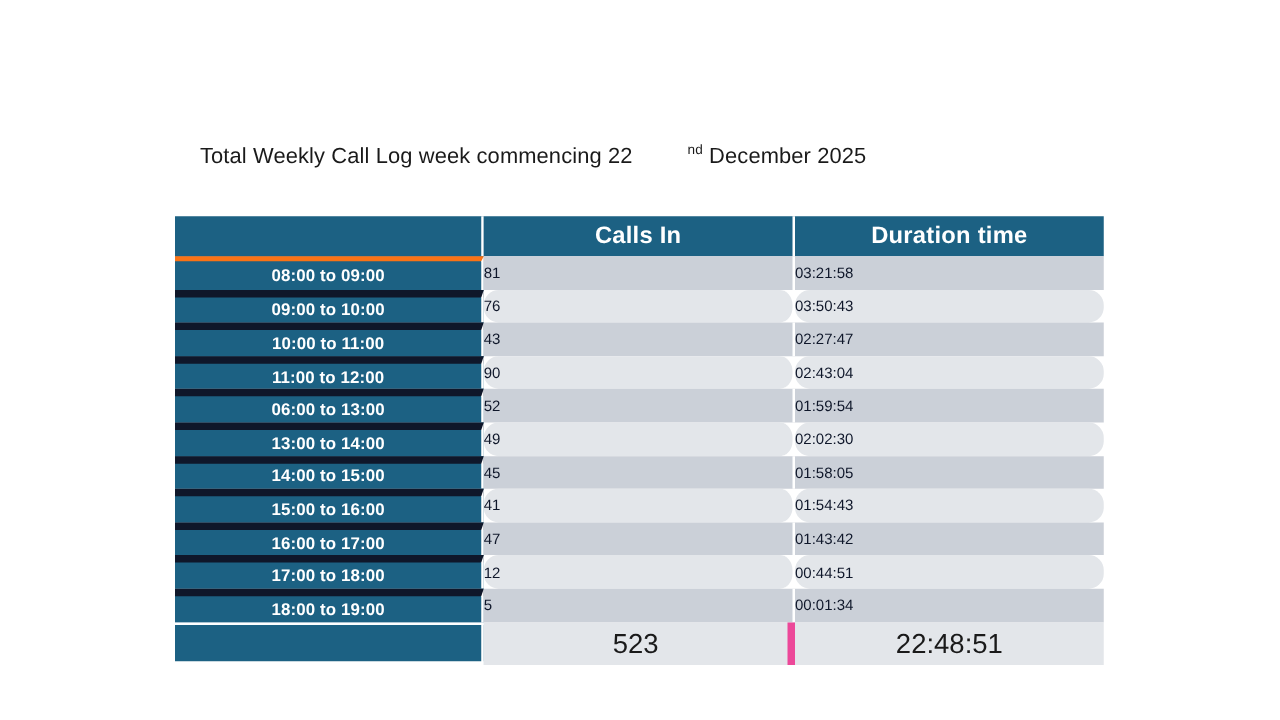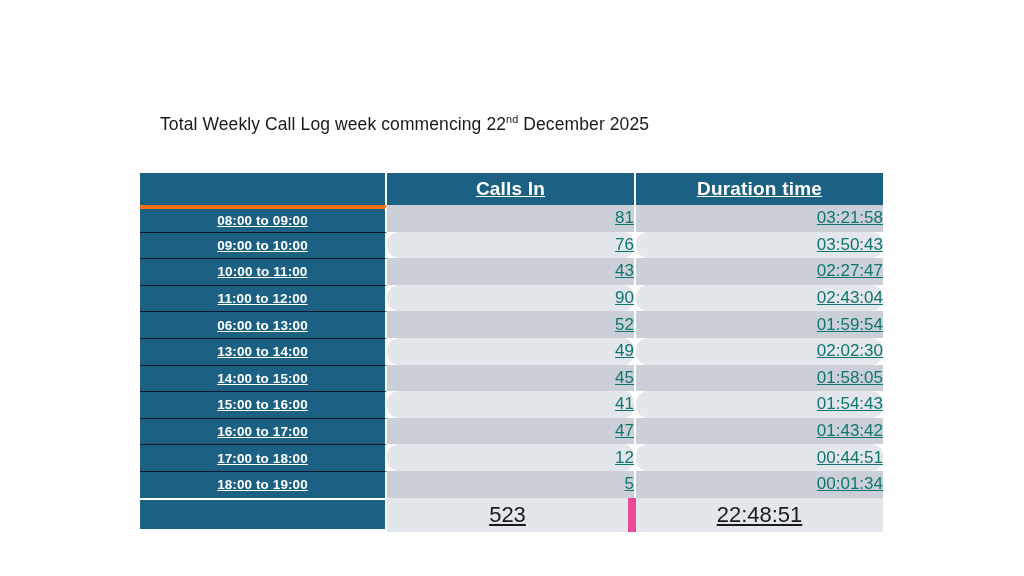--- a/index.html
+++ b/index.html
@@ -29,38 +29,38 @@
     line-height: 22px;
     color: #1a1a1a;
     font-weight: 400;
     white-space: nowrap;
     letter-spacing: 0.1px;
   }
   #title sup {
     font-size: 0.62em;
     vertical-align: super;
     line-height: 0;
+    margin-left: 44px;
   }
 
   
   #call-table {
     position: absolute;
     left: 140px;
     top: 173px;
     width: 743px;
     border-collapse: separate;
     border-spacing: 0;
     table-layout: fixed;
   }
   #call-table td, #call-table th {
     padding: 0;
     margin: 0;
     vertical-align: middle;
     box-sizing: border-box;
-    text-decoration: underline;
   }
 
   col.c-label { width: 247px; }
   col.c-calls { width: 249px; }
   col.c-dur   { width: 247px; }
 
   
   .hdr-blank {
     background: #1c6183;
     height: 32px;
@@ -80,53 +80,53 @@
   }
 
   
   .lbl {
     background: #1c6183;
     color: #ffffff;
     font-size: 13.5px;
     font-weight: bold;
     text-align: center;
     height: 26.6px;
-    border-top: 1px solid #0f172a;
+    border-top: 6px solid #0f172a;
     border-right: 2px solid #ffffff;
     letter-spacing: 0.1px;
   }
   .lbl.first-data { border-top: 4px solid #f97316; }
 
   
   .val {
     height: 26.6px;
-    text-align: right;
-    font-size: 17px;
-    color: #0f766e;
+    text-align: left;
+    font-size: 12px;
+    color: #0f172a;
     background: #cbd0d8;
   }
   .val.mid { border-right: 2px solid #ffffff; }
   tr.alt .val { background: #e3e6ea; border-radius: 12px; }
 
   
   .tot-label {
     background: #1c6183;
     height: 34px;
     border-top: 2px solid #ffffff;
     border-right: 2px solid #ffffff;
     border-bottom: 3px solid #ffffff;
   }
   .tot-val {
     height: 34px;
     background: #e3e6ea;
     text-align: center;
     font-size: 22px;
     color: #1a1a1a;
   }
-  .tot-val.mid { border-right: 8px solid #ec4899; }
+  .tot-val.mid { border-right: 6px solid #ec4899; }
 </style>
 </head>
 <body>
 
 <div id="slide">
 
   <div id="title"><span>Total Weekly Call Log week commencing 22</span><sup>nd</sup><span> December 2025</span></div>
 
   <table id="call-table">
     <colgroup>

